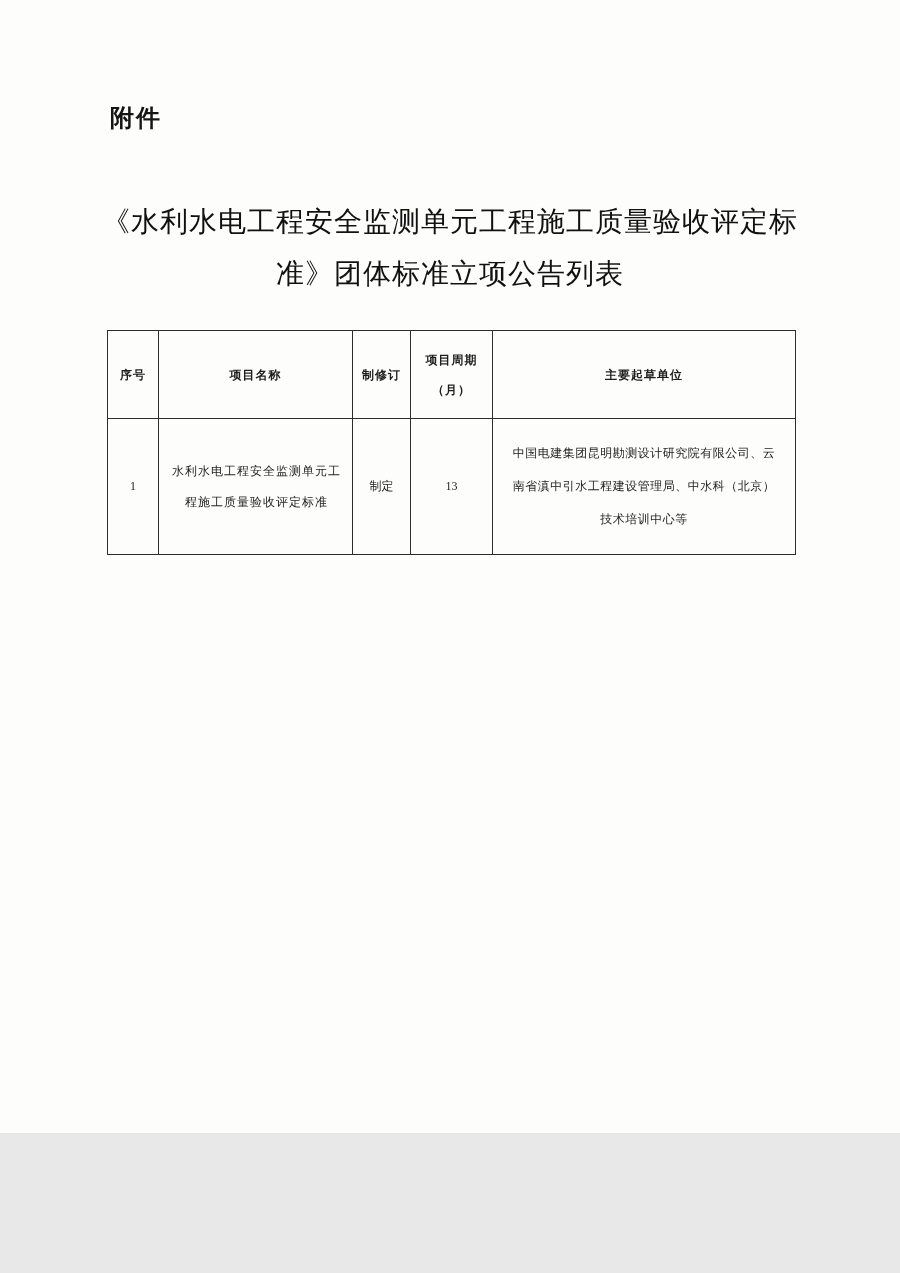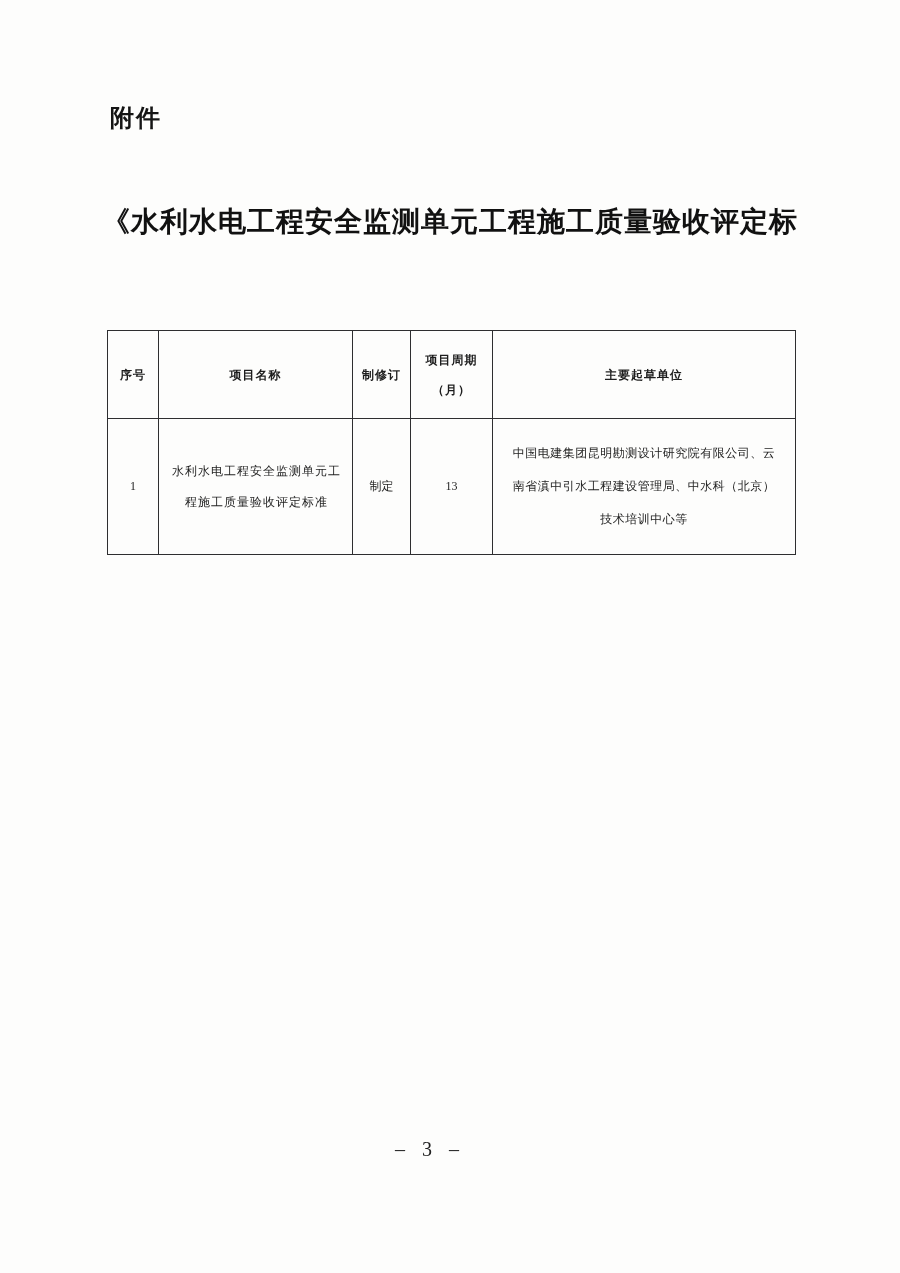--- a/index.html
+++ b/index.html
@@ -1,20 +1,20 @@
 <!DOCTYPE html>
 <html><head>
 <meta charset="utf-8">
 <style>
   * { margin: 0; padding: 0; box-sizing: border-box; }
   html, body { background: #e8e8e8; }
   .page {
     position: relative;
     width: 900px;
-    height: 1273px;
+    height: 1133px;
     margin: 0 auto;
     background: #fdfdfc;
     overflow: hidden;
     font-family: "Liberation Serif", "DejaVu Serif", serif;
     color: #1d1d1d;
   }
   .attachment-label {
     position: absolute;
     left: 110px;
     top: 102px;
@@ -23,21 +23,21 @@
     font-size: 24px;
     letter-spacing: 2px;
     color: #151515;
   }
   .doc-title {
     position: absolute;
     left: 60px;
     right: 60px;
     top: 196px;
     text-align: center;
-    font-weight: bold;
+    font-weight: normal;
     font-size: 28px;
     line-height: 52px;
     letter-spacing: 1px;
     color: #111;
   }
   .standards-table {
     position: absolute;
     left: 107px;
     top: 330px;
     width: 688px;
@@ -89,20 +89,21 @@
 </style>
 </head>
 <body>
 
 <div class="page">
 
   <div class="attachment-label">附件</div>
 
   <div class="doc-title">
     <div>《水利水电工程安全监测单元工程施工质量验收评定标</div>
+    <div>准》团体标准立项公告列表</div>
   </div>
 
   <table class="standards-table">
     <colgroup>
       <col style="width:51px">
       <col style="width:194px">
       <col style="width:58px">
       <col style="width:82px">
       <col style="width:303px">
     </colgroup>

